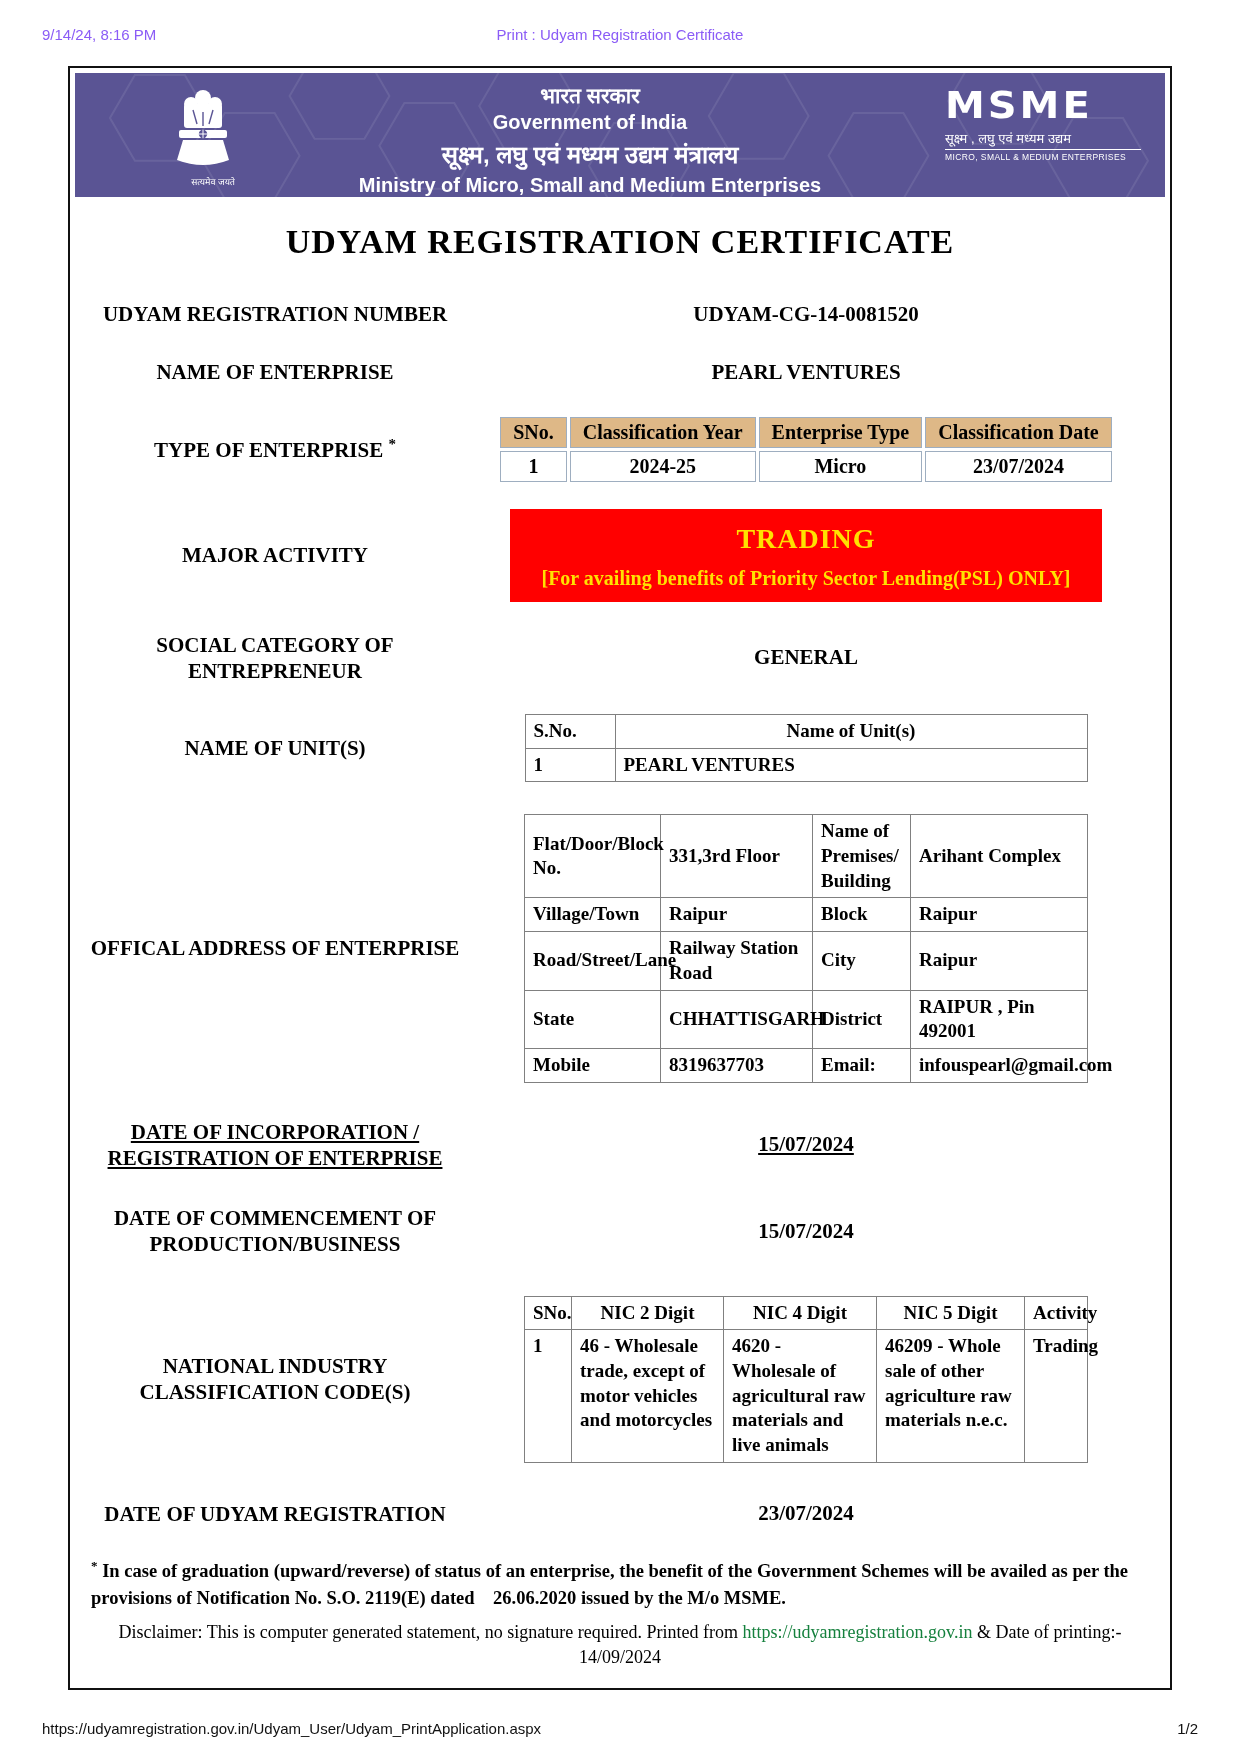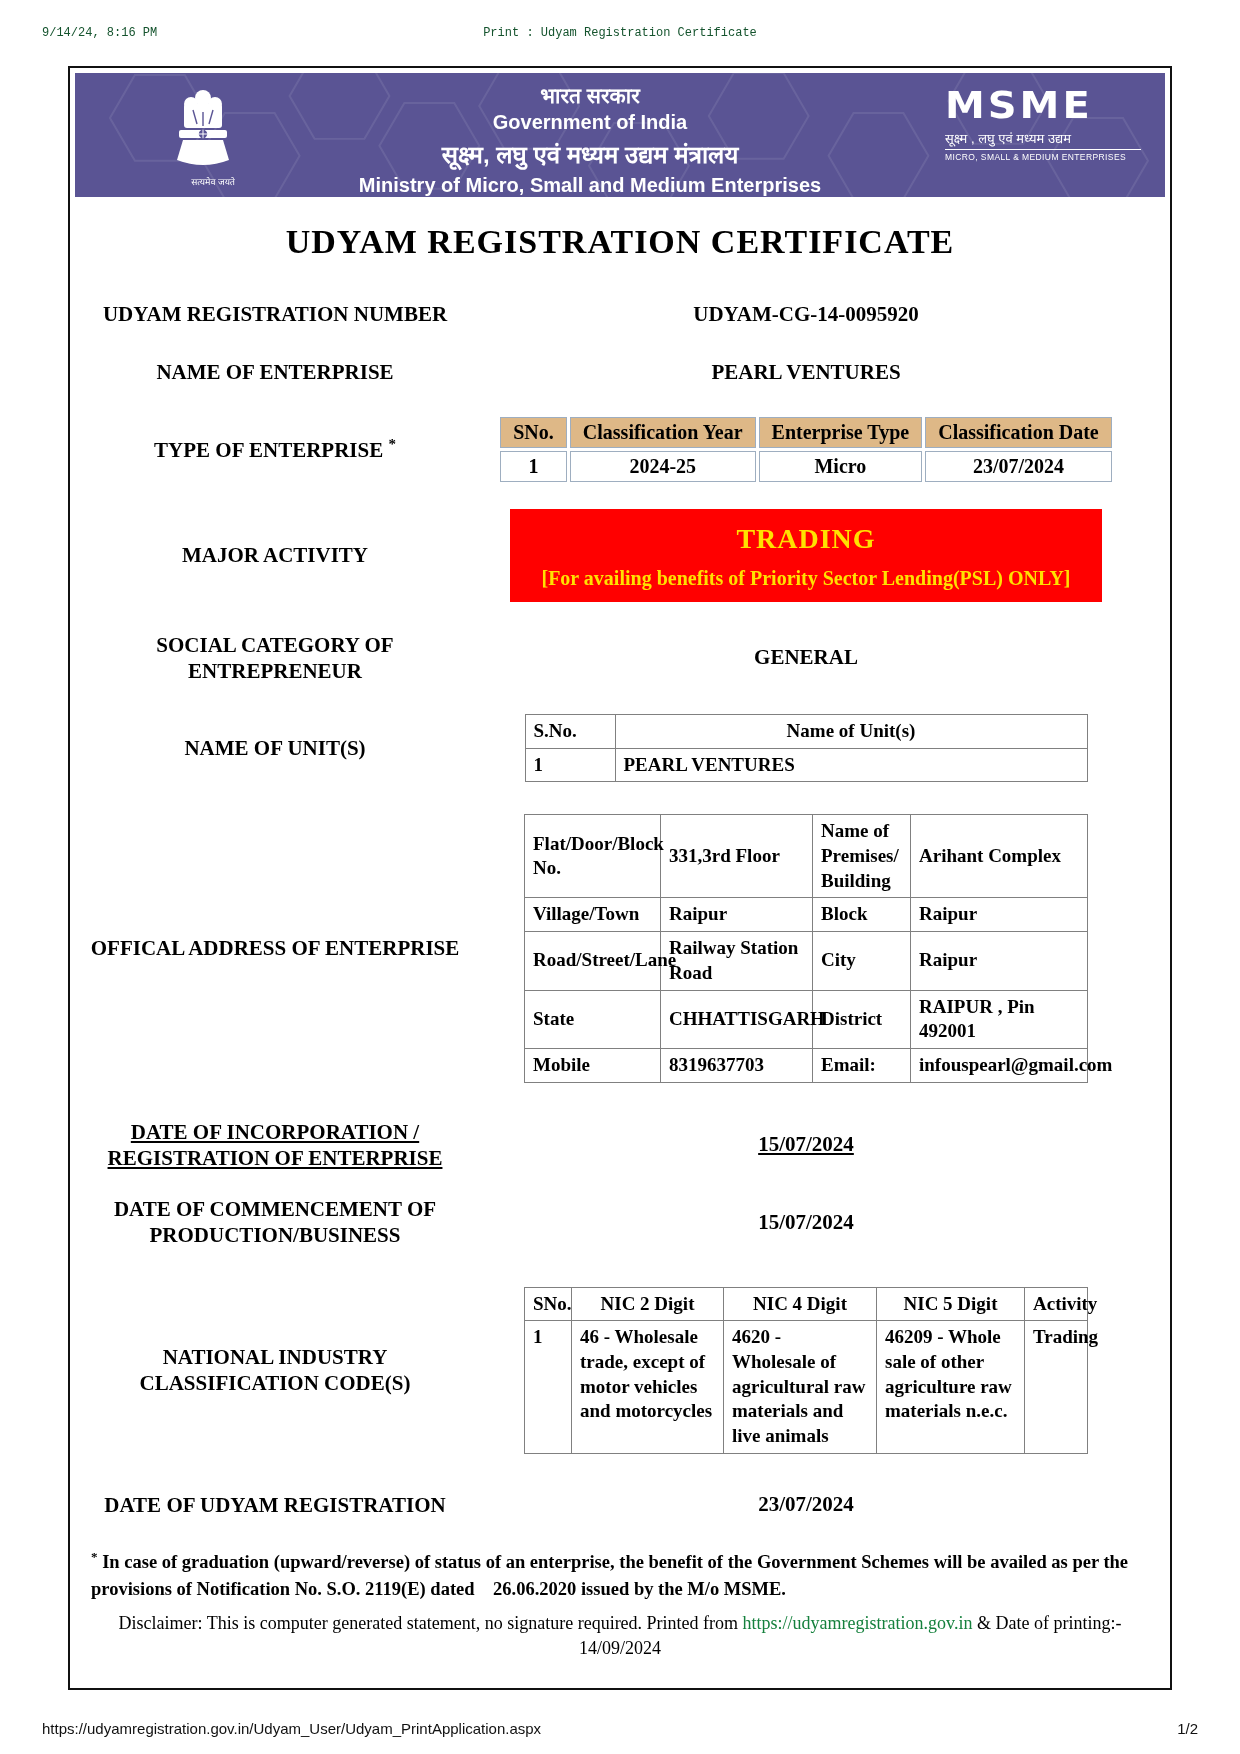--- a/index.html
+++ b/index.html
@@ -1,21 +1,21 @@
 <!DOCTYPE html>
 <html><head>
 <meta charset="utf-8">
 <style>
   * { box-sizing: border-box; margin: 0; padding: 0; }
   html,body { width:1240px; height:1754px; background:#fff; }
   body { position:relative; font-family:"Liberation Serif","DejaVu Serif",serif; color:#000; }
 
   
   .print-header { position:absolute; top:26px; left:42px; right:42px; height:20px;
-    font-family:Liberation Mono, monospace; font-size:12px; color:#14532d; }
+    font-family:Liberation Sans, sans-serif; font-size:15px; color:#8b5cf6; }
   .print-header .ph-center { position:absolute; left:0; right:0; text-align:center; }
   .print-footer { position:absolute; top:1720px; left:42px; right:42px; height:20px;
     font-family:"Liberation Sans","DejaVu Sans",sans-serif; font-size:15px; color:#111; }
   .print-footer .pf-page { position:absolute; right:0; top:0; }
 
   
   .page { position:absolute; left:68px; top:66px; width:1104px; height:1624px;
     border:2px solid #111; padding:5px 5px 0 5px; background:#fff; overflow:hidden; }
 
   
@@ -45,21 +45,21 @@
   .val { flex:1; text-align:center; font-weight:bold; font-size:21px; }
 
   .mt-urn { margin-top:40px; }
   .mt-name { margin-top:32px; }
   .mt-type { margin-top:28px; }
   .mt-act { margin-top:24px; }
   .mt-soc { margin-top:30px; }
   .mt-units { margin-top:30px; }
   .mt-addr { margin-top:32px; }
   .mt-doi { margin-top:36px;text-decoration:underline; }
-  .mt-doc { margin-top:25px; }
+  .mt-doc { margin-top:34px; }
   .mt-nic { margin-top:38px; }
   .mt-dour { margin-top:38px; }
 
   sup.star { font-size:15px; vertical-align:super; }
 
   
   table.type-table { border-collapse:separate; border-spacing:3px; margin:0 auto; font-size:20px; }
   table.type-table td { border:1px solid #9eaec0; padding:3px 12px; text-align:center; font-weight:bold; }
   table.type-table .th { background:#deb887; }
 
@@ -159,21 +159,21 @@
       <div class="logo-caption">MICRO, SMALL &amp; MEDIUM ENTERPRISES</div>
     </div>
   </div>
 
   <div class="cert-title">UDYAM REGISTRATION CERTIFICATE</div>
 
   <div class="rows">
 
     <div class="row mt-urn">
       <div class="lbl">UDYAM REGISTRATION NUMBER</div>
-      <div class="val">UDYAM-CG-14-0095920</div>
+      <div class="val">UDYAM-CG-14-0081520</div>
     </div>
 
     <div class="row mt-name">
       <div class="lbl">NAME OF ENTERPRISE</div>
       <div class="val">PEARL VENTURES</div>
     </div>
 
     <div class="row mt-type">
       <div class="lbl"><span>TYPE OF ENTERPRISE</span> <sup class="star">*</sup></div>
       <div class="val">

